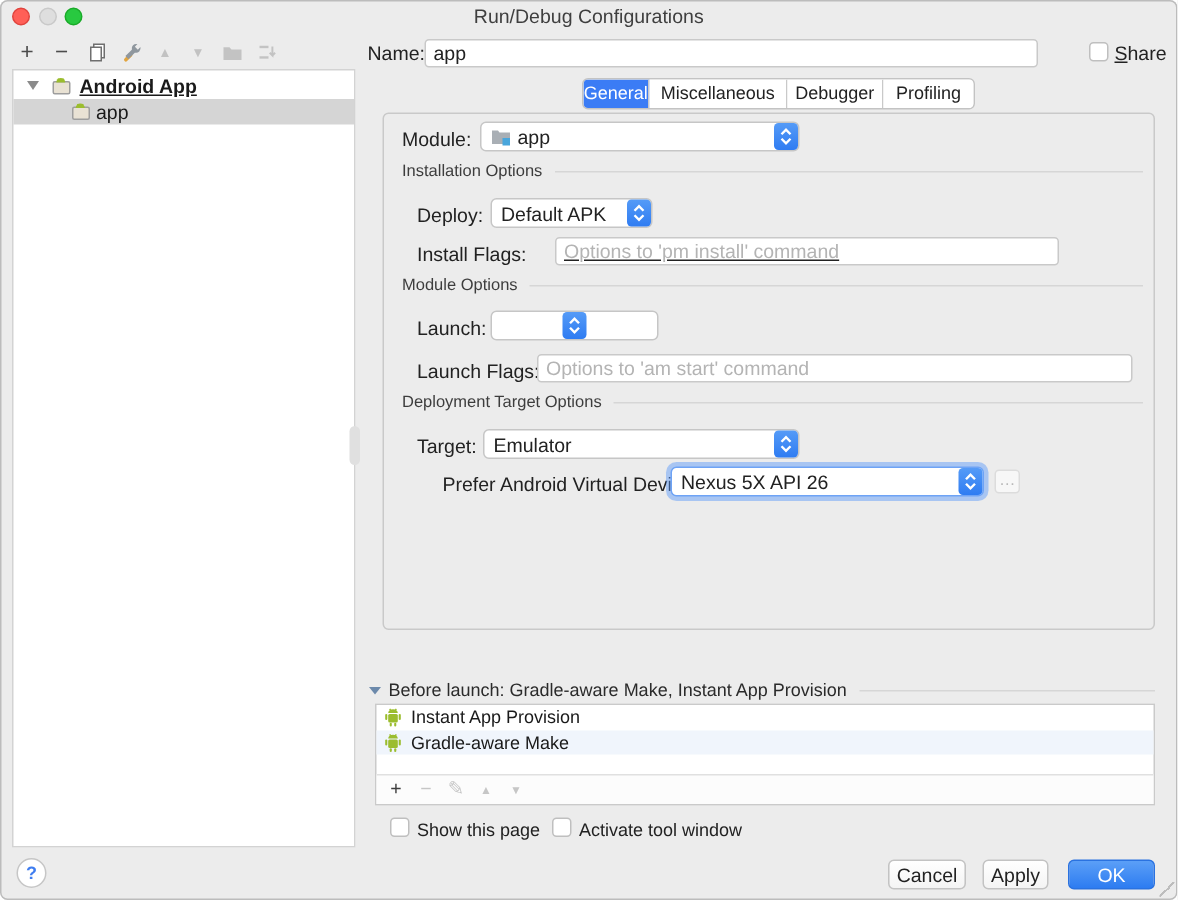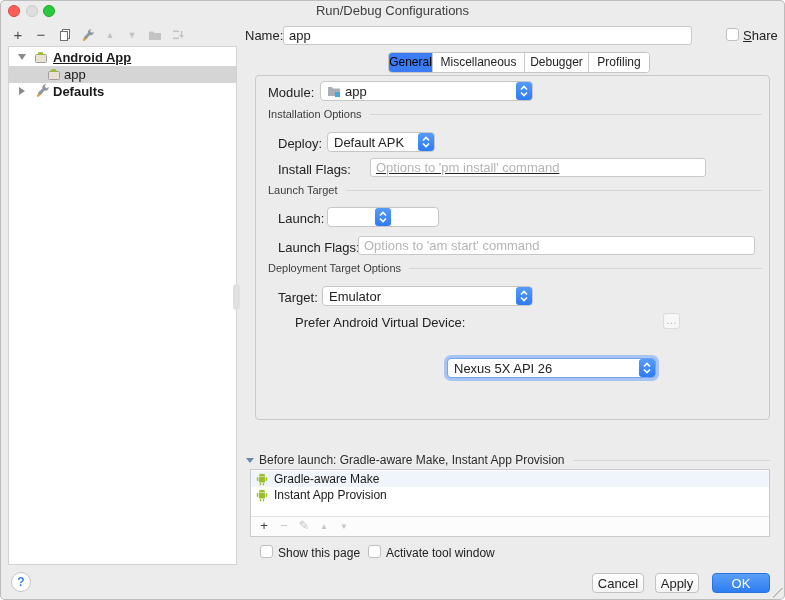--- a/index.html
+++ b/index.html
@@ -39,33 +39,33 @@
   .text-input::placeholder{color:#b4b4b4;}
 
   .checkbox{position:absolute;width:13px;height:13px;background:#fff;border:1px solid #bfbfbf;border-radius:3px;box-sizing:border-box;}
   .cb-label{position:absolute;font-size:12px;color:#222;}
   .mnemonic{text-decoration:underline;}
 
   
   .tabs{position:absolute;left:388px;top:52px;height:19px;display:flex;border:1px solid #c3c3c3;border-radius:4px;overflow:hidden;background:#fff;}
   .tab{height:19px;line-height:19px;text-align:center;font-size:12px;color:#222;background:#fff;border-right:1px solid #c9c9c9;box-sizing:border-box;}
   .tab:last-child{border-right:none;}
-  .tab.selected{background:#3b7cf5;color:#000000;}
+  .tab.selected{background:#3b7cf5;color:#ffffff;}
 
   
   .form-panel{position:absolute;left:255px;top:75px;width:515px;height:345px;border:1px solid #c9c9c9;border-radius:4px;box-sizing:border-box;background:#ececec;}
 
   .sep{position:absolute;display:flex;align-items:center;font-size:11px;color:#3d3d3d;}
   .sep .line{height:1px;background:#d6d6d6;margin-left:8px;}
 
   
   .popup{position:absolute;height:20px;background:#fff;border:1px solid #c6c6c6;border-radius:4px;box-sizing:border-box;display:flex;align-items:center;}
   .popup .ptext{flex:1;font-size:13px;color:#222;padding-left:6px;white-space:nowrap;overflow:hidden;display:flex;align-items:center;gap:4px;}
   .stepper{width:16px;height:18px;margin:0;border-radius:3px;background:linear-gradient(#559bf7,#2f7cf2);flex:none;display:flex;flex-direction:column;align-items:center;justify-content:center;margin-right:0px;}
-  .popup.focused{box-shadow:0 0 0 3px rgba(86,150,250,0.45);border-color:#6ea3f5;margin-top:47px;}
+  .popup.focused{box-shadow:0 0 0 3px rgba(86,150,250,0.45);border-color:#6ea3f5;}
 
   .dots-btn{position:absolute;width:17px;height:16px;background:#f7f7f7;border:1px solid #dcdcdc;border-radius:3px;box-sizing:border-box;color:#b9b9b9;font-size:11px;text-align:center;line-height:13px;}
 
   
   .bl-header{position:absolute;left:246px;top:453px;width:524px;display:flex;align-items:center;font-size:12px;color:#2b2b2b;}
   .bl-tri{width:0;height:0;border-left:4px solid transparent;border-right:4px solid transparent;border-top:5px solid #6c89ab;margin-right:5px;margin-top:1px;}
   .bl-header .line{flex:1;height:1px;background:#d6d6d6;margin-left:8px;}
   .task-box{position:absolute;left:250px;top:469px;width:520px;height:68px;background:#fff;border:1px solid #cacaca;box-sizing:border-box;}
   .task-row{position:relative;height:16px;display:flex;align-items:center;font-size:12px;color:#1a1a1a;padding-left:5px;gap:6px;}
   .task-row.selected{background:#f0f5fc;}
@@ -140,30 +140,20 @@
       <div class="tree-icon" style="left:37px;">
         <svg width="16" height="16" viewBox="0 0 16 16">
             <rect x="2.5" y="5.5" width="11" height="8" rx="1" fill="#e9e2d4" stroke="#9e9e9e"></rect>
             <path d="M4.5 6a3 3 0 0 1 6 0z" fill="#9bbd2e"></path>
             <line x1="5.6" y1="3.4" x2="6.4" y2="4.4" stroke="#9bbd2e"></line>
             <line x1="9.4" y1="3.4" x2="8.6" y2="4.4" stroke="#9bbd2e"></line>
           </svg>
       </div>
       <span class="lbl" style="left:55px;">app</span>
     </div>
-    <div class="tree-row" style="top:36px;">
-      <div class="expander closed" style="left:10px;"></div>
-      <div class="tree-icon" style="left:26px;">
-        <svg width="15" height="15" viewBox="0 0 14 14">
-            <rect x="1" y="9" width="7" height="2.4" rx="1.2" transform="rotate(-45 4.5 10.2)" fill="#e2a53f"></rect>
-            <path d="M12.6 3.4a3 3 0 0 1-3.7 3.7L4.6 11.4 2.6 9.4l4.3-4.3a3 3 0 0 1 3.7-3.7L8.9 3.1l2 2z" fill="#8f979e"></path>
-          </svg>
-      </div>
-      <span class="lbl bold" style="left:44px;">Defaults</span>
-    </div>
   </div>
 
   <div class="splitter"></div>
 
   <div class="field-label" style="left:245px;top:28px;">Name:</div>
   <input class="text-input" style="left: 283px; top: 26px; width: 409px;" value="app">
   <div class="checkbox" style="left:726px;top:28px;"></div>
   <div class="cb-label" style="left:743px;top:28px;font-size:13px;"><span class="mnemonic">S</span><span>hare</span></div>
 
   <div class="tabs">
@@ -205,21 +195,21 @@
       <svg width="12" height="16" viewBox="0 0 12 16">
           <path d="M3 6.5l3-3 3 3" stroke="#fff" stroke-width="1.6" fill="none"></path>
           <path d="M3 9.5l3 3 3-3" stroke="#fff" stroke-width="1.6" fill="none"></path>
         </svg>
     </span>
   </div>
   <div class="field-label" style="left:278px;top:162px;">Install Flags:</div>
   <input class="text-input" style="left: 370px; top: 158px; width: 336px; text-decoration: underline;" placeholder="Options to 'pm install' command">
 
   <div class="sep" style="left:268px;top:184px;width:494px;">
-    <span>Launch Target</span>
+    <span>Module Options</span>
     <span class="line" style="flex:1;"></span>
   </div>
   <div class="field-label" style="left:278px;top:211px;">Launch:</div>
   <div class="popup" style="left:327px;top:207px;width:112px;flex-direction:column;">
     <span class="ptext">
         <span>Default Activity</span>
       </span>
     <span class="stepper">
       <svg width="12" height="16" viewBox="0 0 12 16">
           <path d="M3 6.5l3-3 3 3" stroke="#fff" stroke-width="1.6" fill="none"></path>
@@ -259,46 +249,46 @@
     </span>
   </div>
   <div class="dots-btn" style="left:663px;top:313px;">…</div>
 
   <div class="bl-header">
     <span class="bl-tri"></span>
     <span>Before launch: Gradle-aware Make, Instant App Provision</span>
     <span class="line"></span>
   </div>
   <div class="task-box">
+    <div class="task-row">
+      <svg width="12" height="13" viewBox="0 0 12 13">
+          <path d="M2.8 3.4a3.2 2.6 0 0 1 6.4 0z" fill="#9bbd2e"></path>
+          <line x1="3.8" y1="0.6" x2="4.5" y2="1.6" stroke="#9bbd2e"></line>
+          <line x1="8.2" y1="0.6" x2="7.5" y2="1.6" stroke="#9bbd2e"></line>
+          <rect x="2.8" y="4" width="6.4" height="5.6" rx="1" fill="#9bbd2e"></rect>
+          <rect x="0.8" y="4" width="1.4" height="4" rx="0.7" fill="#9bbd2e"></rect>
+          <rect x="9.8" y="4" width="1.4" height="4" rx="0.7" fill="#9bbd2e"></rect>
+          <rect x="3.8" y="9.8" width="1.4" height="2.6" rx="0.7" fill="#9bbd2e"></rect>
+          <rect x="6.8" y="9.8" width="1.4" height="2.6" rx="0.7" fill="#9bbd2e"></rect>
+        </svg>
+      <span>Instant App Provision</span>
+    </div>
     <div class="task-row selected" style="margin-top:1px;">
       <svg width="12" height="13" viewBox="0 0 12 13">
           <path d="M2.8 3.4a3.2 2.6 0 0 1 6.4 0z" fill="#9bbd2e"></path>
           <line x1="3.8" y1="0.6" x2="4.5" y2="1.6" stroke="#9bbd2e"></line>
           <line x1="8.2" y1="0.6" x2="7.5" y2="1.6" stroke="#9bbd2e"></line>
           <rect x="2.8" y="4" width="6.4" height="5.6" rx="1" fill="#9bbd2e"></rect>
           <rect x="0.8" y="4" width="1.4" height="4" rx="0.7" fill="#9bbd2e"></rect>
           <rect x="9.8" y="4" width="1.4" height="4" rx="0.7" fill="#9bbd2e"></rect>
           <rect x="3.8" y="9.8" width="1.4" height="2.6" rx="0.7" fill="#9bbd2e"></rect>
           <rect x="6.8" y="9.8" width="1.4" height="2.6" rx="0.7" fill="#9bbd2e"></rect>
         </svg>
       <span>Gradle-aware Make</span>
     </div>
-    <div class="task-row">
-      <svg width="12" height="13" viewBox="0 0 12 13">
-          <path d="M2.8 3.4a3.2 2.6 0 0 1 6.4 0z" fill="#9bbd2e"></path>
-          <line x1="3.8" y1="0.6" x2="4.5" y2="1.6" stroke="#9bbd2e"></line>
-          <line x1="8.2" y1="0.6" x2="7.5" y2="1.6" stroke="#9bbd2e"></line>
-          <rect x="2.8" y="4" width="6.4" height="5.6" rx="1" fill="#9bbd2e"></rect>
-          <rect x="0.8" y="4" width="1.4" height="4" rx="0.7" fill="#9bbd2e"></rect>
-          <rect x="9.8" y="4" width="1.4" height="4" rx="0.7" fill="#9bbd2e"></rect>
-          <rect x="3.8" y="9.8" width="1.4" height="2.6" rx="0.7" fill="#9bbd2e"></rect>
-          <rect x="6.8" y="9.8" width="1.4" height="2.6" rx="0.7" fill="#9bbd2e"></rect>
-        </svg>
-      <span>Instant App Provision</span>
-    </div>
     <div class="task-toolbar">
       <div class="task-tb-icon" style="left:5px;">+</div>
       <div class="task-tb-icon disabled" style="left:25px;">−</div>
       <div class="task-tb-icon disabled" style="left:45px;">✎</div>
       <div class="task-tb-icon disabled small" style="left:65px;">▲</div>
       <div class="task-tb-icon disabled small" style="left:85px;">▼</div>
     </div>
   </div>
 
   <div class="checkbox" style="left:260px;top:545px;"></div>

